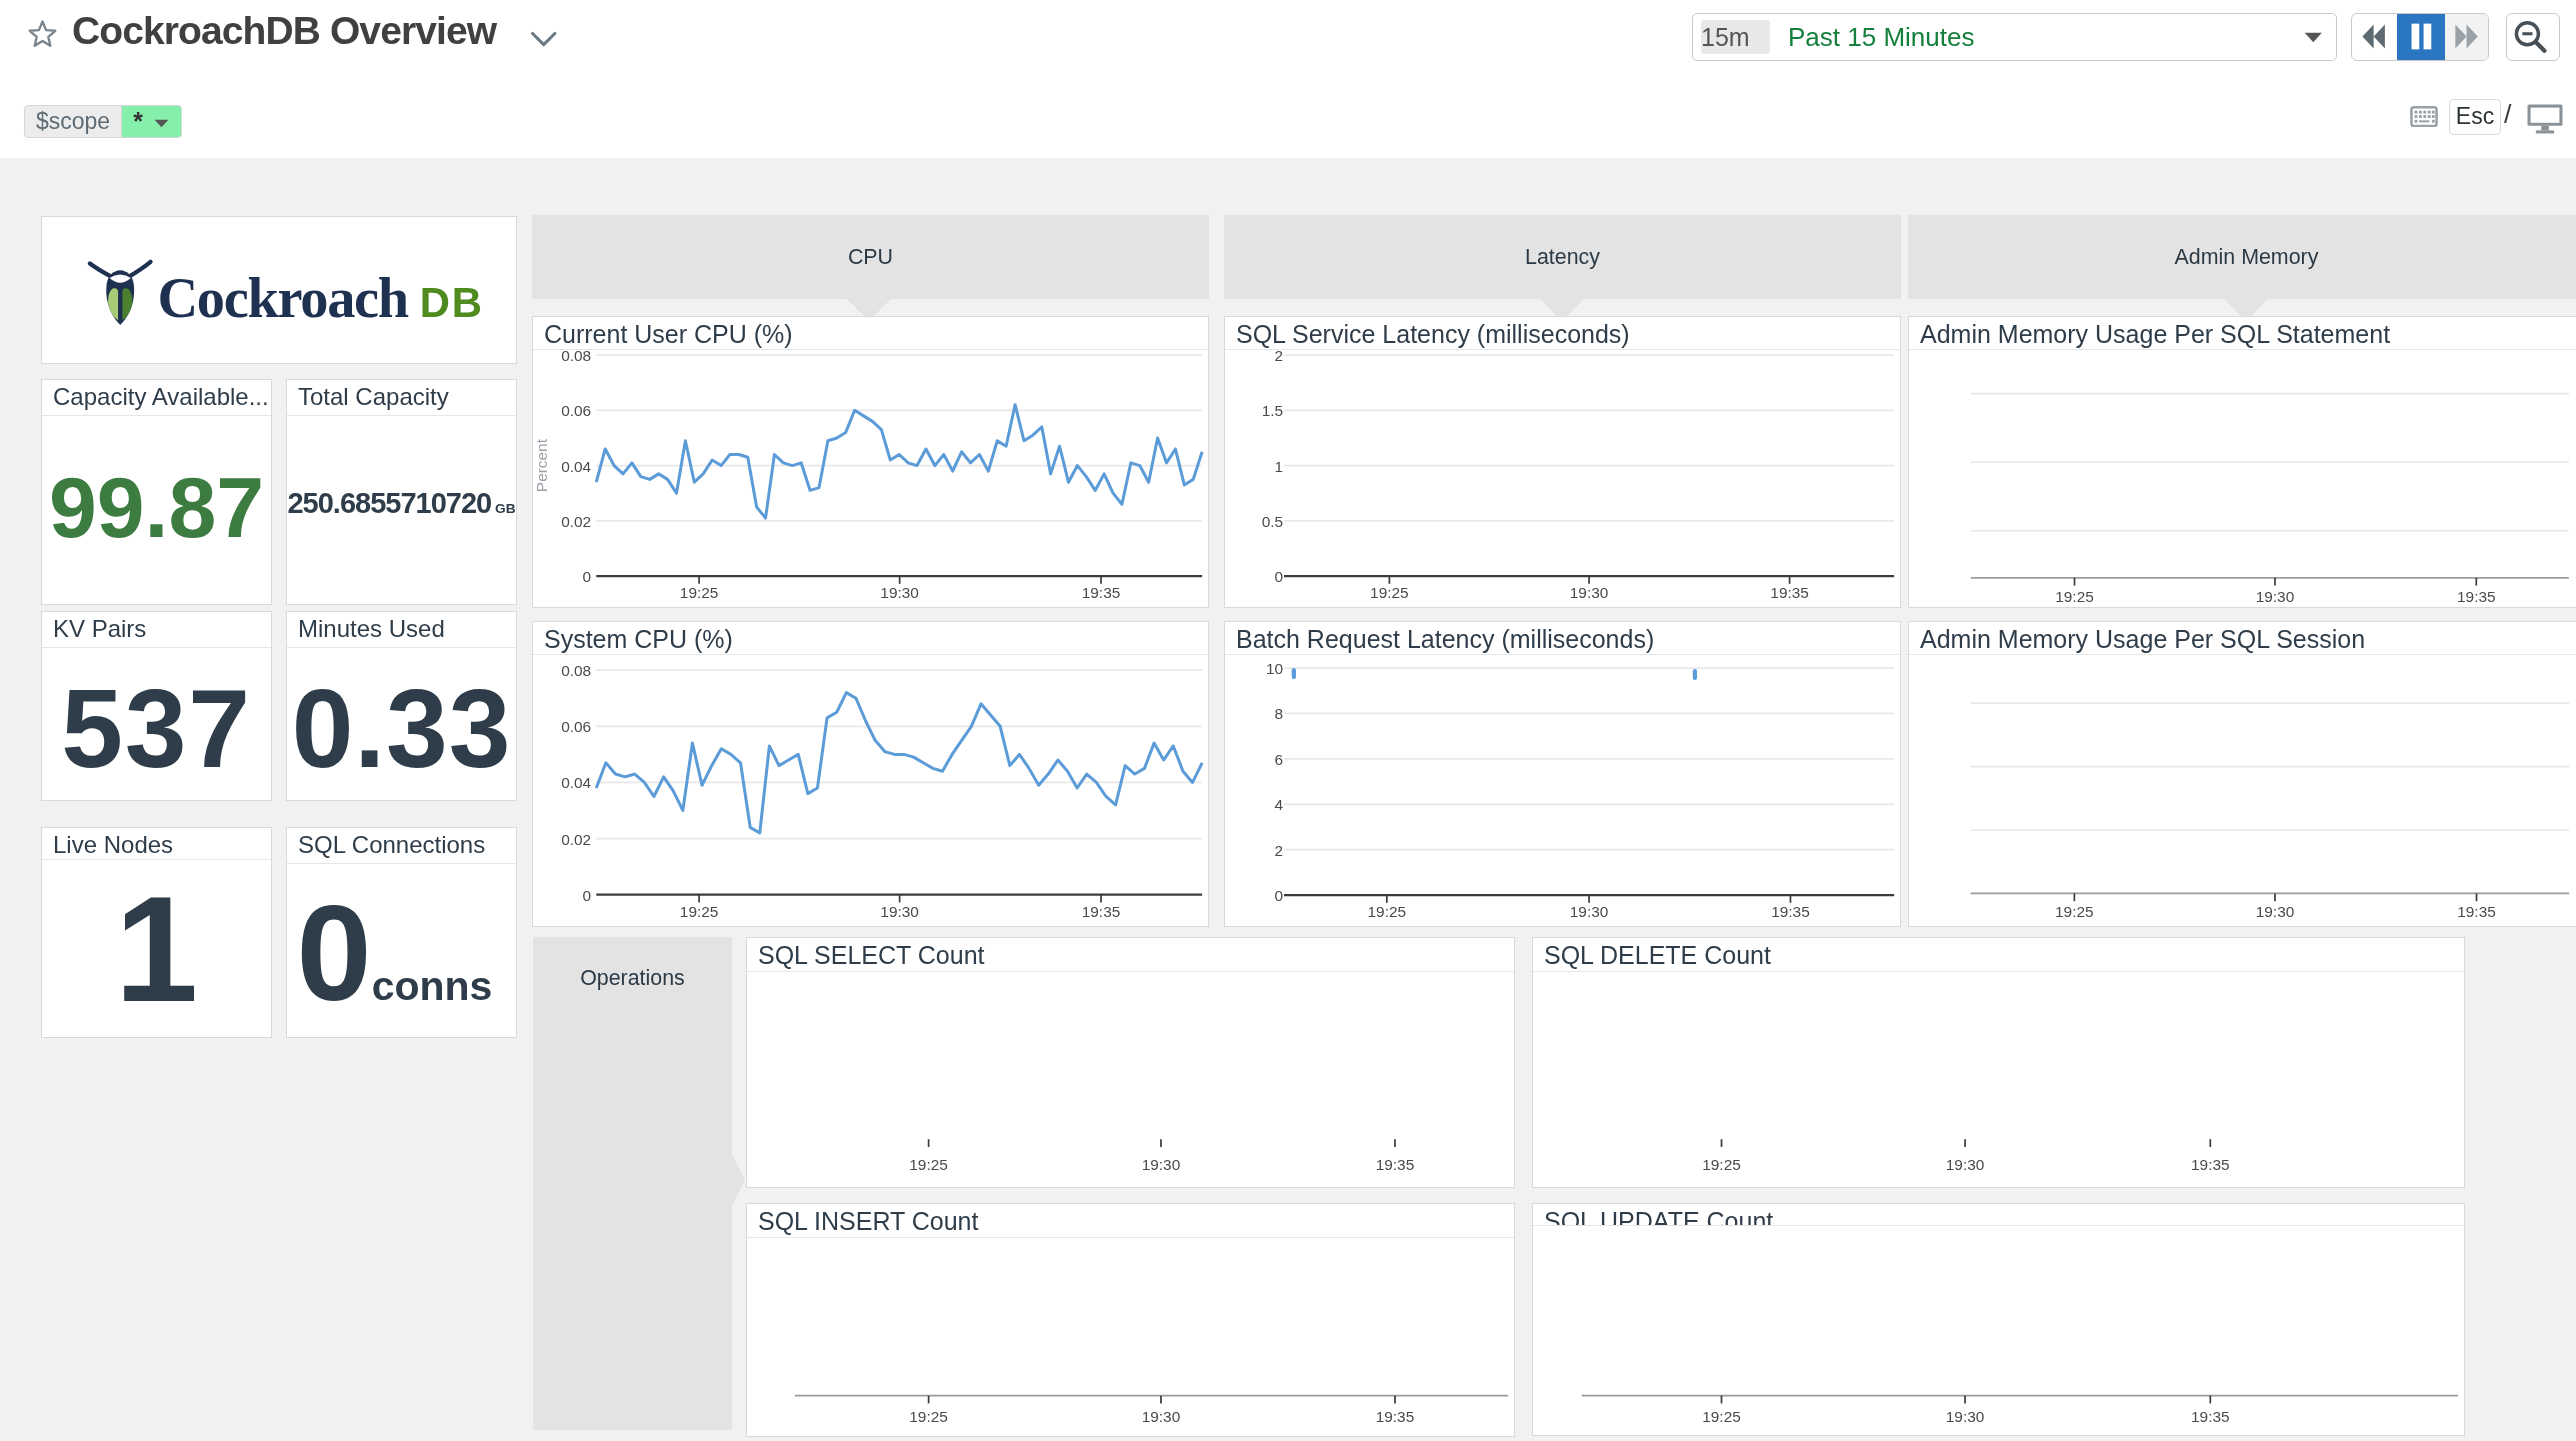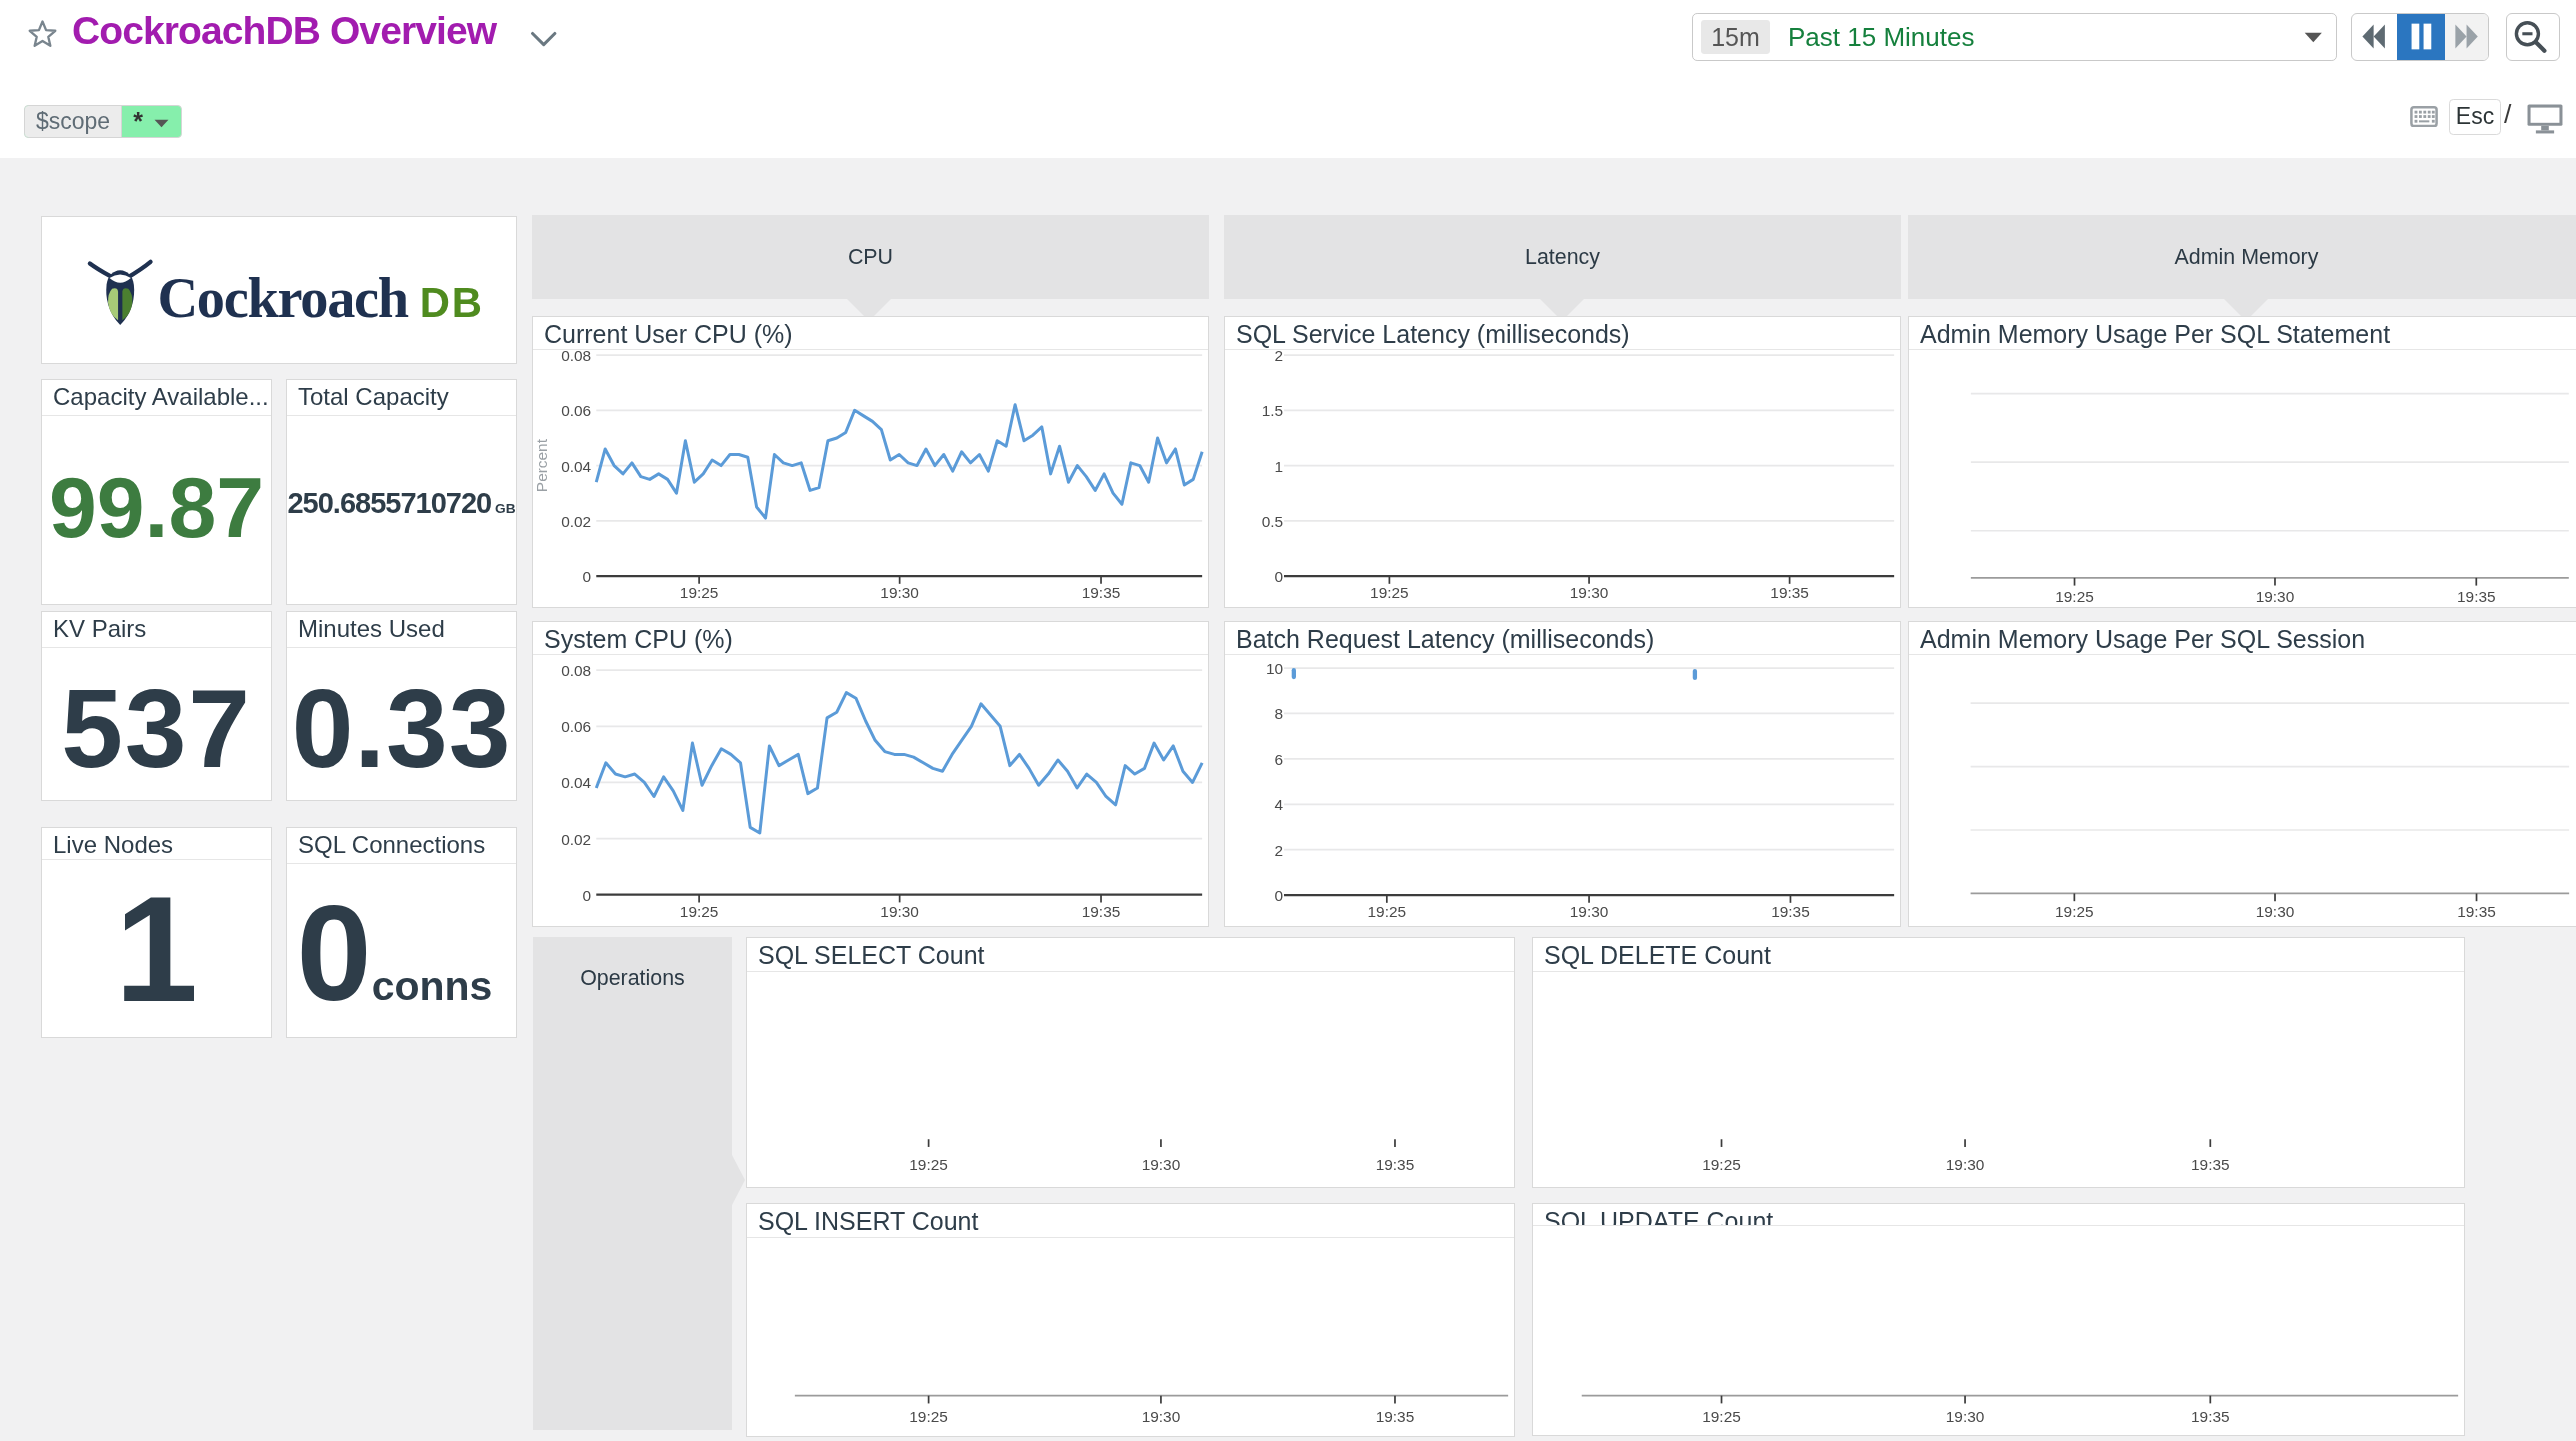--- a/index.html
+++ b/index.html
@@ -9,33 +9,33 @@
 .ghead{position:absolute;background:#e3e3e4;height:84px;top:215px;color:#2c3a45;font-size:21.4px;
  display:flex;align-items:center;justify-content:center}
 .notchd{position:absolute;top:299px;width:0;height:0;border-left:22px solid transparent;
  border-right:22px solid transparent;border-top:22px solid #e3e3e4}
 .val{position:absolute;font-weight:bold;color:#2e3d49;width:100%;text-align:center;line-height:1}
 </style></head><body>
 <div class="abs" style="left:0;top:0;width:2576px;height:158px;background:#fff"></div>
 <svg class="abs" style="left:26px;top:18px" width="33" height="33" viewBox="0 0 24 24">
 <path d="M12 2.6l2.6 6.2 6.7.5-5.1 4.4 1.5 6.5L12 16.7l-5.7 3.5 1.5-6.5-5.1-4.4 6.7-.5z" fill="none" stroke="#79858e" stroke-width="1.7" stroke-linejoin="round"></path>
   </svg>
-<div class="abs" style="left:72px;top:9.4px;font-size:39px;font-weight:bold;color:#a21caf;letter-spacing:-0.9px">CockroachDB Overview</div>
+<div class="abs" style="left:72px;top:9.4px;font-size:39px;font-weight:bold;color:#404040;letter-spacing:-0.9px">CockroachDB Overview</div>
 <svg class="abs" style="left:530px;top:30px" width="27.4" height="19" viewBox="0 0 32 22">
 <polyline points="3,4 16,17 29,4" fill="none" stroke="#6a7881" stroke-width="3.6" stroke-linecap="round" stroke-linejoin="round"></polyline>
   </svg>
 <div class="abs" style="left:24px;top:105px;height:33px;border:1.7px solid #d5d5d5;border-radius:4.3px;background:#86efac;display:flex;align-items:center;overflow:hidden">
 <div style="background:#ececec;height:100%;display:flex;align-items:center;padding:0 11px;color:#5f6c75;font-size:23px;border-right:1.7px solid #d5d5d5">$scope</div>
 <div style="padding:0 10.3px 0 11px;color:#333;font-size:25px;font-weight:bold">*</div>
 <svg width="17" height="11" viewBox="0 0 22 14" style="margin:3.4px 10.3px 0 0">
       <path d="M2 2 L11 12 L20 2 Z" fill="#555"></path>
     </svg>
 </div>
 <div class="abs" style="left:1692px;top:13px;width:645px;height:48px;border:1.7px solid #c9c9c9;border-radius:5.1px;background:#fff"></div>
-<div class="abs" style="left:1701px;top:20px;width:69px;height:34px;background:#e8e8e8;border-radius:3.4px;color:#555;font-size:25px;text-align:center;line-height:34px">15m</div>
+<div class="abs" style="left:1701px;top:20px;width:69px;height:34px;background:#e8e8e8;border-radius:3.4px;color:#555;font-size:25px;line-height:34px">15m</div>
 <div class="abs" style="left:1788px;top:22px;font-size:26px;color:#15803d">Past 15 Minutes</div>
 <svg class="abs" style="left:2303px;top:31px" width="20.6" height="13" viewBox="0 0 24 15">
     <path d="M2 2 L12 13 L22 2 Z" fill="#555"></path>
   </svg>
 <div class="abs" style="left:2351px;top:13px;width:138px;height:48px;border:1.7px solid #c9c9c9;border-radius:6px;background:#fff;overflow:hidden;display:flex">
 <div style="width:45px;height:100%;position:relative">
 <svg width="45" height="45" viewBox="0 0 52 52">
         <path d="M25 12 L12 26 L25 40 Z" fill="#5e6a72"></path>
         <path d="M38 12 L25 26 L38 40 Z" fill="#5e6a72"></path>
       </svg></div>

